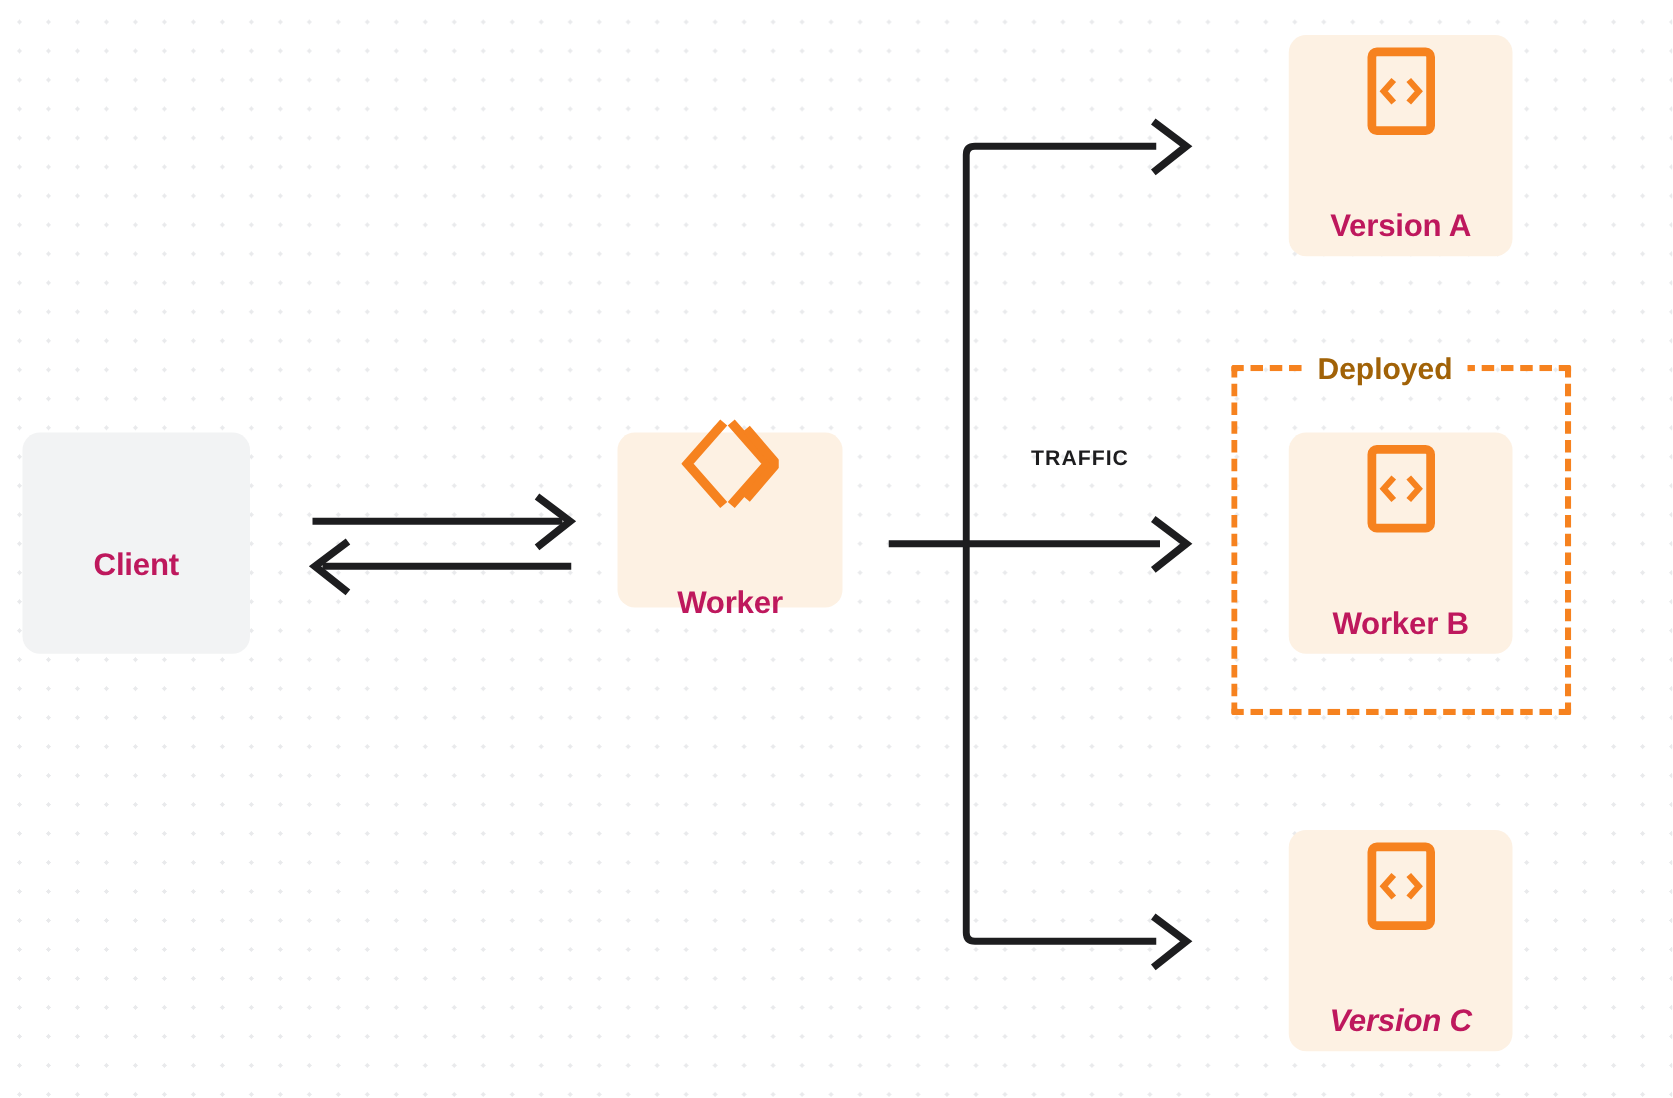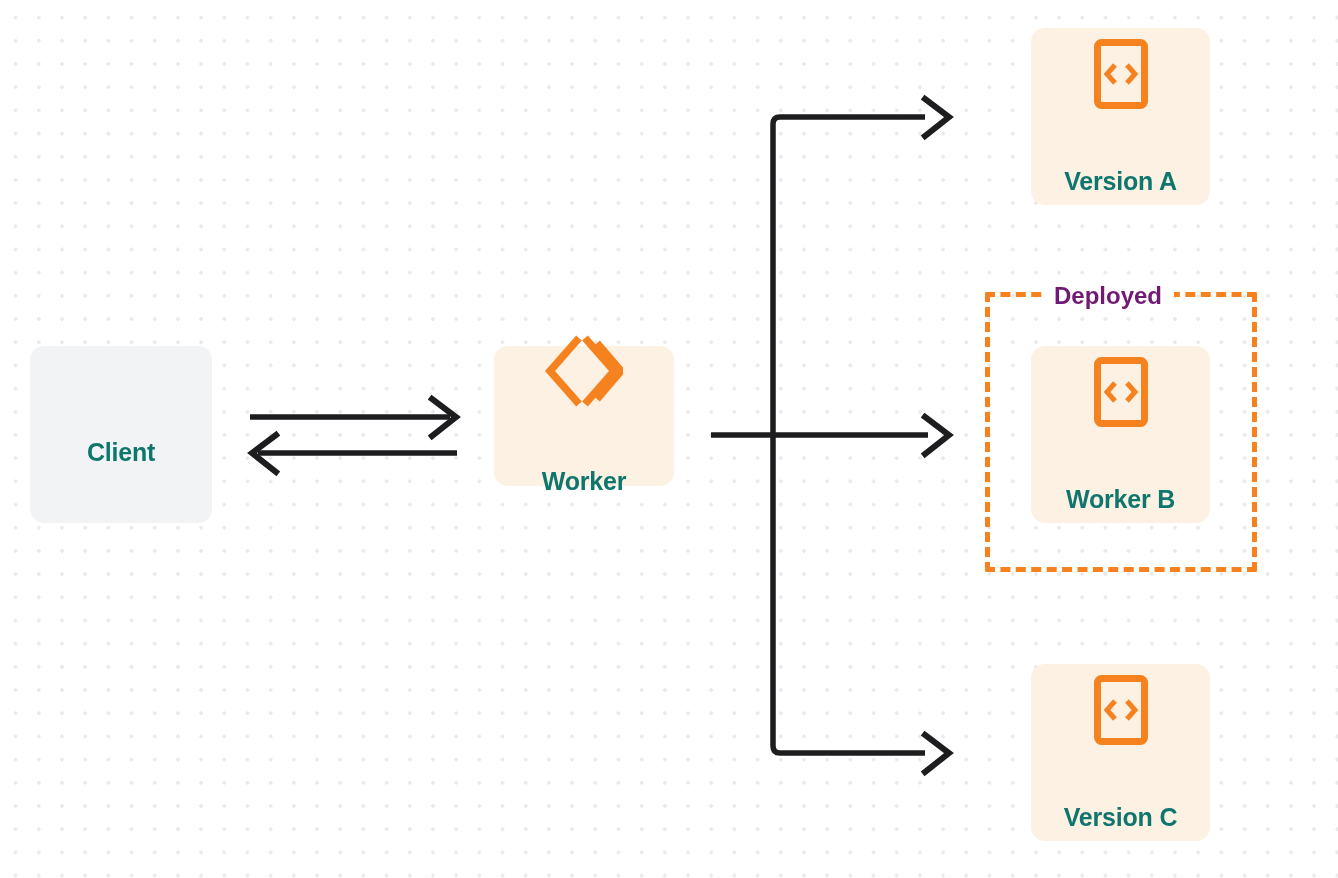--- a/index.html
+++ b/index.html
@@ -38,29 +38,29 @@
     box-sizing: border-box;
     border-radius: 14px;
     display: flex;
     flex-direction: column;
     align-items: center;
     justify-content: center;
   }
   .node-label {
     font-size: 25px;
     font-weight: 700;
-    color: #0f766e;
+    color: #be185d;
     letter-spacing: -0.2px;
     white-space: nowrap;
     margin-top: 35px;
   }
 
   
   .client-node {
-    left: 30px;
+    left: 18px;
     top: 346px;
     width: 182px;
     height: 177px;
     background: #f2f3f4;
   }
 
   
   .worker-node {
     left: 494px;
     top: 346px;
@@ -73,41 +73,41 @@
 
   
   .version-node {
     left: 1031px;
     width: 179px;
     height: 177px;
     background: #fdf1e3;
   }
   .version-a { top: 28px; }
   .version-b { top: 346px; }
-  .version-c { top: 664px; }
+  .version-c { top: 664px; font-style: italic; }
   .version-icon { margin-bottom: 18px; }
 
   
   .deployed-frame {
     position: absolute;
     left: 985px;
     top: 292px;
     width: 272px;
     height: 280px;
     box-sizing: border-box;
     border: 5px dashed #f6821f;
     border-radius: 2px;
   }
   .deployed-label {
     position: absolute;
     left: 1042px;
     top: 283px;
     padding: 0 12px;
     background: #ffffff;
-    color: #701a75;
+    color: #a16207;
     font-size: 24px;
     font-weight: 700;
     line-height: 26px;
     white-space: nowrap;
   }
 
   
   .traffic-label {
     position: absolute;
     left: 790px;
@@ -151,20 +151,21 @@
       <path d="M 711 435 L 928 435" stroke="#1d1d1f" stroke-width="5.5" fill="none" stroke-linecap="butt"></path>
       <path d="M 925 417 L 949 435 L 925 454" stroke="#1d1d1f" stroke-width="6" fill="none" stroke-linecap="square" stroke-linejoin="miter"></path>
     </g>
 
     <g>
       <path d="M 925 735 L 949 753 L 925 772" stroke="#1d1d1f" stroke-width="6" fill="none" stroke-linecap="square" stroke-linejoin="miter"></path>
     </g>
   </svg>
 
   <div class="traffic-label">
+    <div class="line-2">TRAFFIC</div>
   </div>
 
   <div class="node client-node">
     <div class="node-label">Client</div>
   </div>
 
   <div class="node worker-node">
     <span class="worker-icon">
       <svg width="78" height="74" viewBox="0 0 78 74" xmlns="http://www.w3.org/2000/svg">
 

